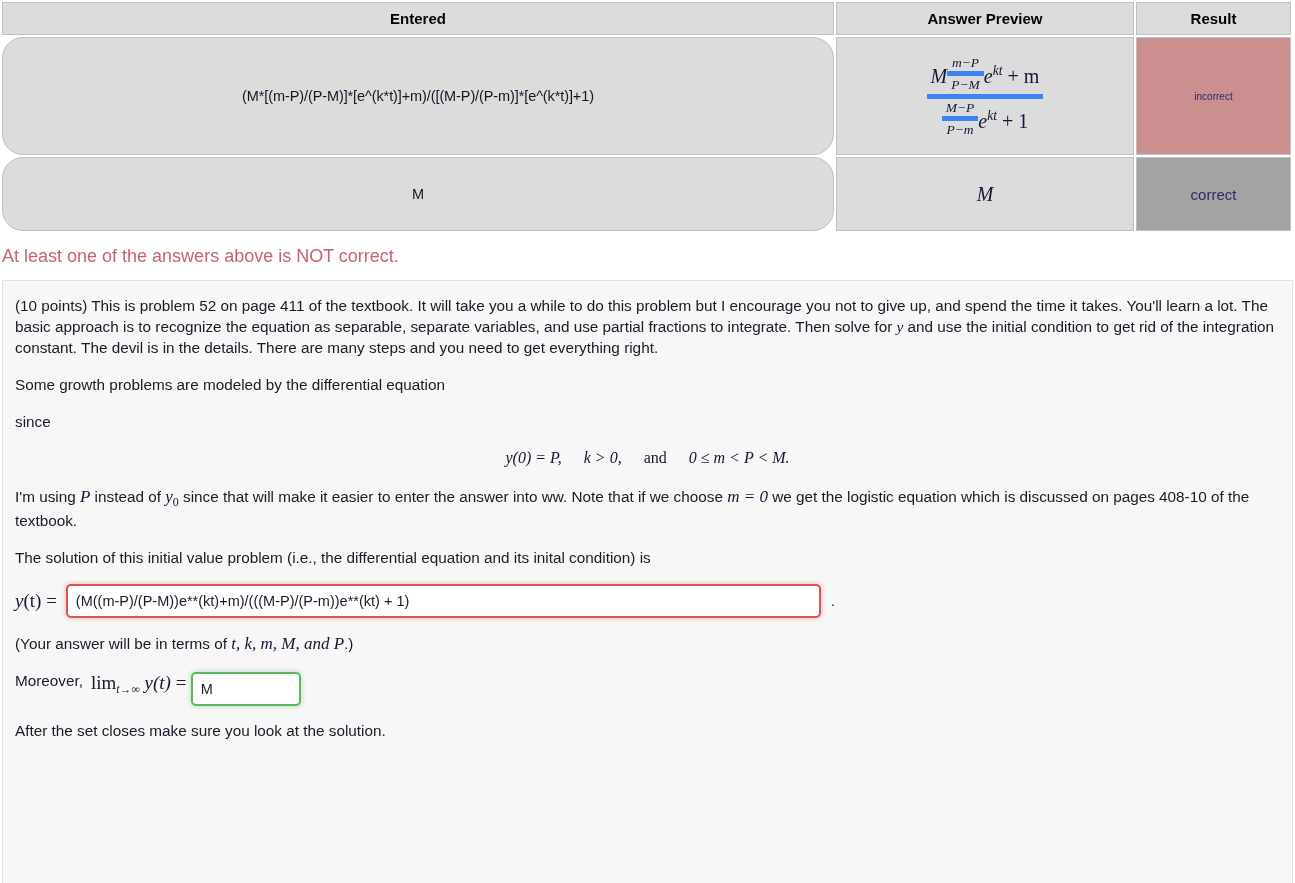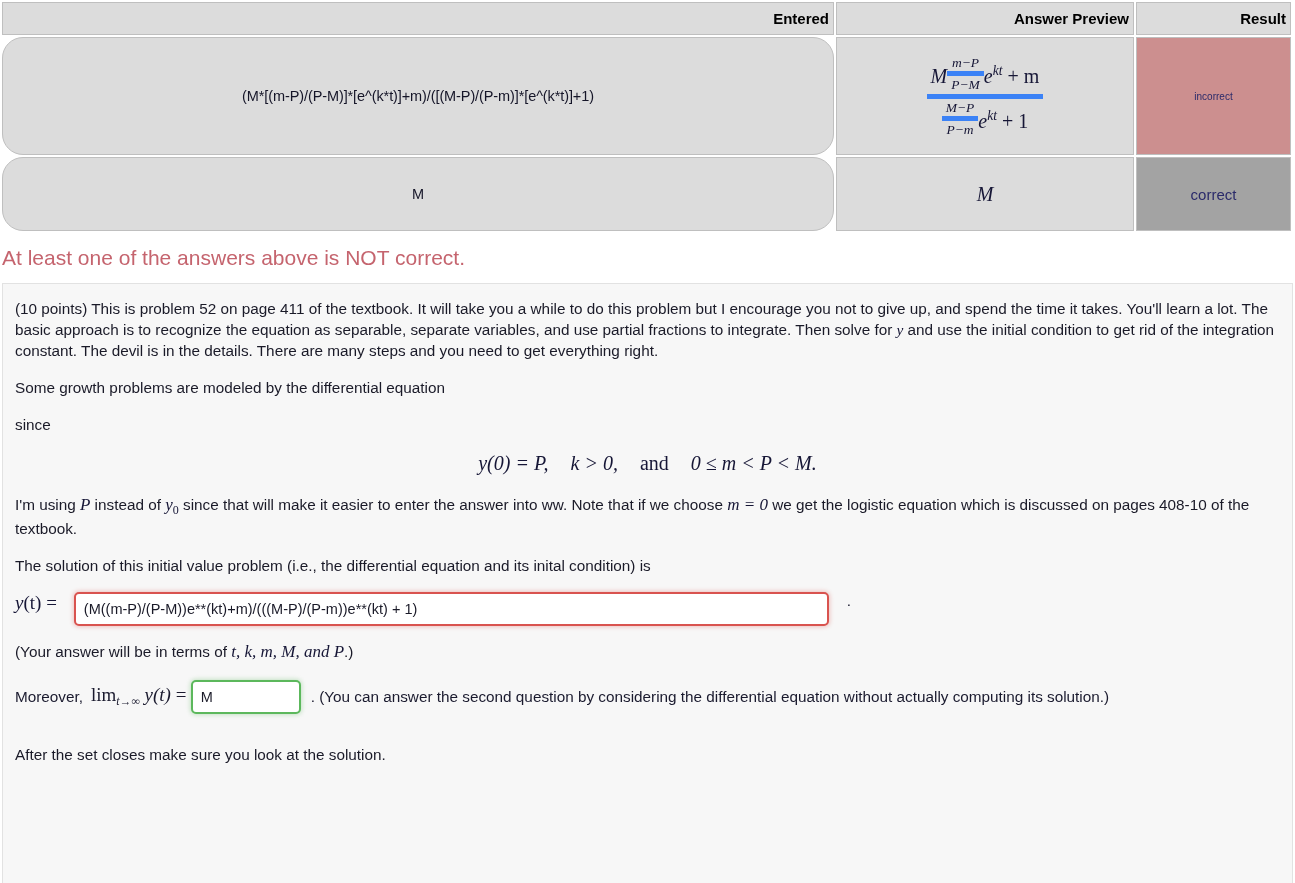--- a/index.html
+++ b/index.html
@@ -23,21 +23,21 @@
     margin: 0 0 0 0;
     table-layout: fixed;
   }
   .attempt-table th {
     background: #dcdcdc;
     border: 1px solid #bfbfbf;
     font-size: 15px;
     font-weight: bold;
     color: #000000;
     padding: 7px 4px;
-    text-align: right;
+    text-align: center;
     font-family: "Liberation Sans", sans-serif;
   }
   .attempt-table td {
     background: #dcdcdc;
     border: 1px solid #bfbfbf;
     text-align: center;
     vertical-align: middle;
     padding: 6px 4px;
     font-size: 14px;
     color: #151528;
@@ -83,21 +83,21 @@
   .frac > .num { display: block; padding: 0 4px 1px 4px; }
   .frac > .den { display: block; border-top: 5px solid #3b82f6; padding: 1px 4px 0 4px; }
 
   .preview-math { font-size: 20px; }
   .preview-math .inner-frac { font-size: 13.5px; vertical-align: -0.45em; }
   .sup { font-size: 0.68em; vertical-align: super; font-style: italic; }
 
   
   .warning {
     color: #c5646e;
-    font-size: 21px;
+    font-size: 18px;
     padding: 13px 0 13px 2px;
     font-family: "Liberation Sans", sans-serif;
   }
 
   
   .problem-panel {
     margin: 0 2px;
     background: #f7f7f7;
     border: 1px solid #e2e2e2;
     padding: 14px 12px 18px 12px;
@@ -110,28 +110,29 @@
     font-size: 15.3px;
     line-height: 1.38;
     color: #1a1a28;
     font-family: "Liberation Sans", sans-serif;
   }
   .centered-eq {
     text-align: center;
     margin: 16px 0 18px 0;
   }
   .centered-eq .mathfont { font-size: 19px; }
-  .cond-eq .mathfont { font-size: 20px; }
+  .cond-eq .mathfont { font-size: 16px; }
   .cond-eq { text-align: center; margin: 14px 0 18px 0; }
   .cond-gap { display: inline-block; width: 22px; }
 
   .answer-row {
     display: flex;
+    align-items: center;
     margin: 12px 0 14px 0;
-    gap: 8px;
+    gap: 0;
   }
   .answer-label {
     font-size: 19px;
     margin-right: 9px;
     white-space: nowrap;
   }
   input.ww-input {
     font-family: "Liberation Sans", sans-serif;
     font-size: 14.5px;
     color: #1a1a28;
@@ -152,22 +153,21 @@
     height: 34px;
     border: 2px solid #5cb85c;
     box-shadow: 0 0 4px 1px rgba(92,184,92,0.32);
   }
   .trailing-dot {
     font-size: 15.3px;
     margin-left: 10px;
   }
   .moreover-row {
     display: flex;
-    align-items: center;
-    margin: 0 0 30px 0;
+    margin: 0 0 14px 0;
     font-size: 15.3px;
   }
   .moreover-row .lead { margin-right: 8px; white-space: nowrap; }
   .moreover-row .tail { margin-left: 10px; }
   .sub { font-size: 0.7em; vertical-align: sub; }
   .lim-stack {
     display: inline-block;
     font-family: "Liberation Serif", serif;
     font-size: 19px;
   }
@@ -237,17 +237,16 @@
     <span class="trailing-dot">.</span>
   </div>
 
   <p><span>(Your answer will be in terms of </span><span class="mathfont mi" style="font-size:17px">t, k, m, M, and P</span><span>.)</span></p>
 
   <div class="moreover-row">
     <span class="lead">Moreover,</span>
     <span class="lim-stack"><span class="mn">lim</span><span class="lim-sub">t→∞</span>&nbsp;<span class="mi">y(t)</span>&nbsp;<span class="mo">=</span></span>
     &nbsp;
     <input class="ww-input input-right" type="text" value="M" style="">
-    <span class="tail">. (You can answer the second question by considering the differential equation without actually computing its solution.)</span>
   </div>
 
   <p>After the set closes make sure you look at the solution.</p>
 </div>
 
 </body></html>

